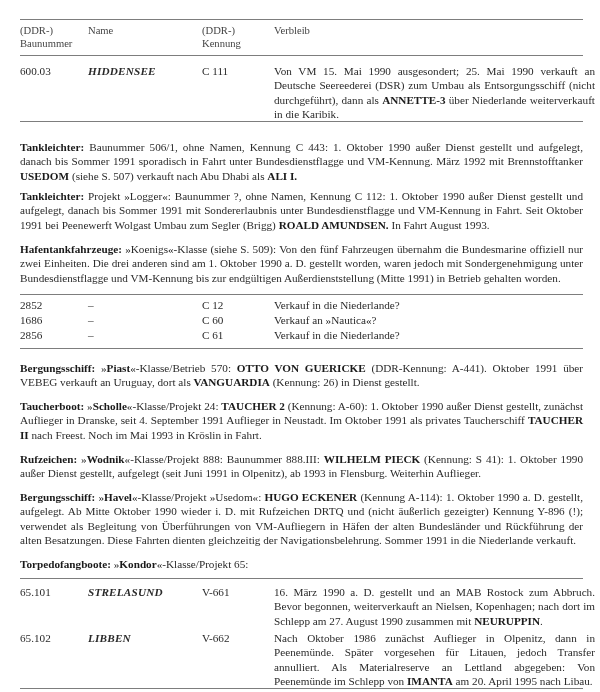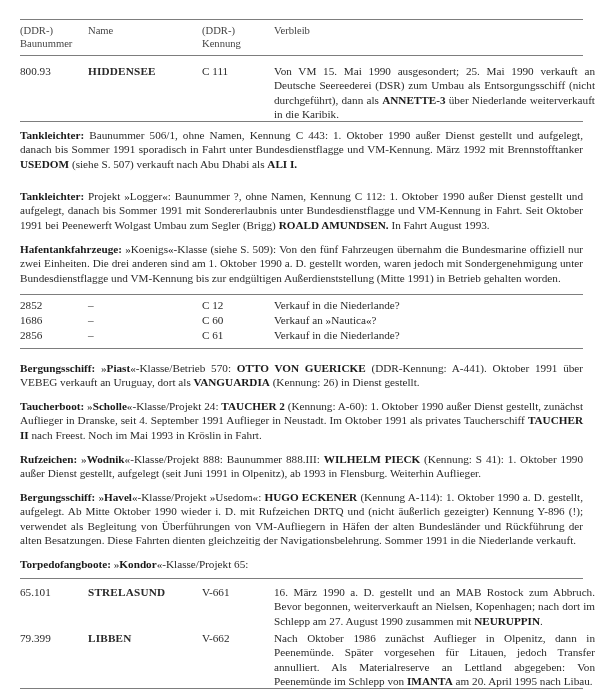--- a/index.html
+++ b/index.html
@@ -10,49 +10,49 @@
   }
   b { font-weight: bold; color: #1a1a1a; }
   .rule { position: absolute; left: 20px; width: 563px; height: 0; border-top: 1px solid #7d7d7d; }
   .tbl-row { position: absolute; left: 20px; width: 563px; }
   .c1 { position: absolute; left: 0; }
   .c2 { position: absolute; left: 68px; }
   .c3 { position: absolute; left: 182px; }
   .c4 { position: absolute; left: 254px; width: 321px; text-align: justify; }
   .hdr { color: #444; font-size: 10.6px; line-height: 13px; }
   .para { position: absolute; left: 20px; width: 563px; text-align: justify; }
-  .name { font-weight: bold; letter-spacing: 0.2px; }
+  .name { font-weight: bold; letter-spacing: 0.2px; font-style: italic; }
 </style>
 </head>
 <body>
 
 <div class="rule" style="top:19px"></div>
 <div class="tbl-row hdr" style="top:24px">
   <div class="c1">
     <div>(DDR-)</div>
     <div>Baunummer</div>
   </div>
   <div class="c2">Name</div>
   <div class="c3">
     <div>(DDR-)</div>
     <div>Kennung</div>
   </div>
   <div class="c4">Verbleib</div>
 </div>
 <div class="rule" style="top:55px"></div>
 
 <div class="tbl-row" style="top:64px">
-  <div class="c1">800.93</div>
+  <div class="c1">600.03</div>
   <div class="c2 name">HIDDENSEE</div>
   <div class="c3">C 111</div>
   <div class="c4"><span>Von VM 15. Mai 1990 ausgesondert; 25. Mai 1990 verkauft an Deutsche Seereederei (DSR) zum Umbau als Entsorgungsschiff (nicht durchgeführt), dann als </span><b>ANNETTE-3</b><span> über Niederlande weiterverkauft in die Karibik.</span></div>
 </div>
 <div class="rule" style="top:121px"></div>
 
-<div class="para" style="top:128px"><b>Tankleichter:</b><span> Baunummer 506/1, ohne Namen, Kennung C 443: 1. Oktober 1990 außer Dienst gestellt und aufgelegt, danach bis Sommer 1991 sporadisch in Fahrt unter Bundesdienstflagge und VM-Kennung. März 1992 mit Brennstofftanker </span><b>USEDOM</b><span> (siehe S. 507) verkauft nach Abu Dhabi als </span><b>ALI I.</b></div>
+<div class="para" style="top:140px"><b>Tankleichter:</b><span> Baunummer 506/1, ohne Namen, Kennung C 443: 1. Oktober 1990 außer Dienst gestellt und aufgelegt, danach bis Sommer 1991 sporadisch in Fahrt unter Bundesdienstflagge und VM-Kennung. März 1992 mit Brennstofftanker </span><b>USEDOM</b><span> (siehe S. 507) verkauft nach Abu Dhabi als </span><b>ALI I.</b></div>
 <div class="para" style="top:189px"><b>Tankleichter:</b><span> Projekt »Logger«: Baunummer ?, ohne Namen, Kennung C 112: 1. Oktober 1990 außer Dienst gestellt und aufgelegt, danach bis Sommer 1991 mit Sondererlaubnis unter Bundesdienstflagge und VM-Kennung in Fahrt. Seit Oktober 1991 bei Peenewerft Wolgast Umbau zum Segler (Brigg) </span><b>ROALD AMUNDSEN.</b><span> In Fahrt August 1993.</span></div>
 <div class="para" style="top:242px"><b>Hafentankfahrzeuge:</b><span> »Koenigs«-Klasse (siehe S. 509): Von den fünf Fahrzeugen übernahm die Bundesmarine offiziell nur zwei Einheiten. Die drei anderen sind am 1. Oktober 1990 a. D. gestellt worden, waren jedoch mit Sondergenehmigung unter Bundesdienstflagge und VM-Kennung bis zur endgültigen Außerdienststellung (Mitte 1991) in Betrieb gehalten worden.</span></div>
 
 <div class="rule" style="top:294px"></div>
 <div class="tbl-row" style="top:298px">
   <div class="c1">2852</div>
   <div class="c2">–</div>
   <div class="c3">C 12</div>
   <div class="c4">Verkauf in die Niederlande?</div>
 </div>
@@ -77,18 +77,18 @@
 <div class="para" style="top:557px"><b>Torpedofangboote:</b><span> »</span><b>Kondor</b><span>«-Klasse/Projekt 65:</span></div>
 
 <div class="rule" style="top:578px"></div>
 <div class="tbl-row" style="top:585px">
   <div class="c1">65.101</div>
   <div class="c2 name">STRELASUND</div>
   <div class="c3">V-661</div>
   <div class="c4"><span>16. März 1990 a. D. gestellt und an MAB Rostock zum Abbruch. Bevor begonnen, weiterverkauft an Nielsen, Kopenhagen; nach dort im Schlepp am 27. August 1990 zusammen mit </span><b>NEURUPPIN</b><span>.</span></div>
 </div>
 <div class="tbl-row" style="top:631px">
-  <div class="c1">79.399</div>
+  <div class="c1">65.102</div>
   <div class="c2 name">LIBBEN</div>
   <div class="c3">V-662</div>
   <div class="c4"><span>Nach Oktober 1986 zunächst Auflieger in Olpenitz, dann in Peenemünde. Später vorgesehen für Litauen, jedoch Transfer annulliert. Als Materialreserve an Lettland abgegeben: Von Peenemünde im Schlepp von </span><b>IMANTA</b><span> am 20. April 1995 nach Libau.</span></div>
 </div>
 <div class="rule" style="top:688px"></div>
 
 </body></html>

